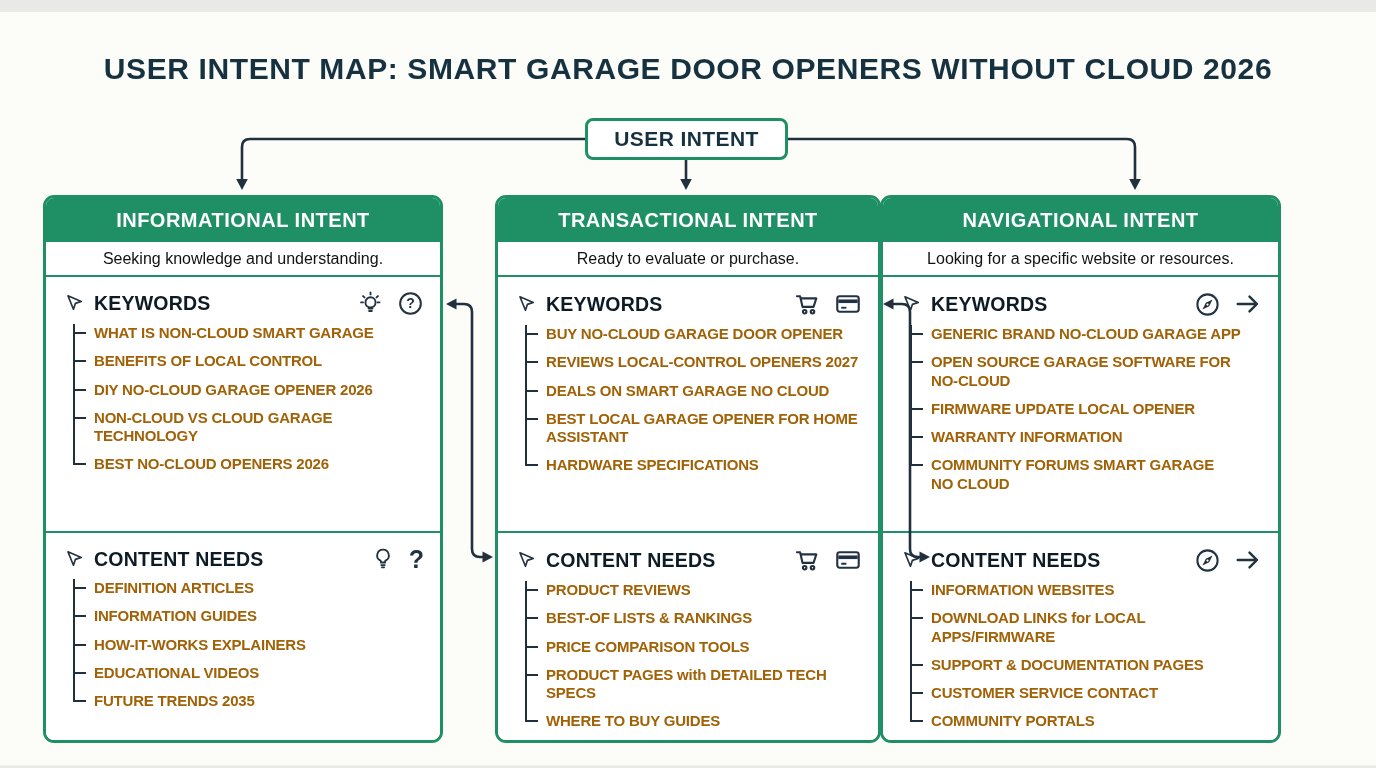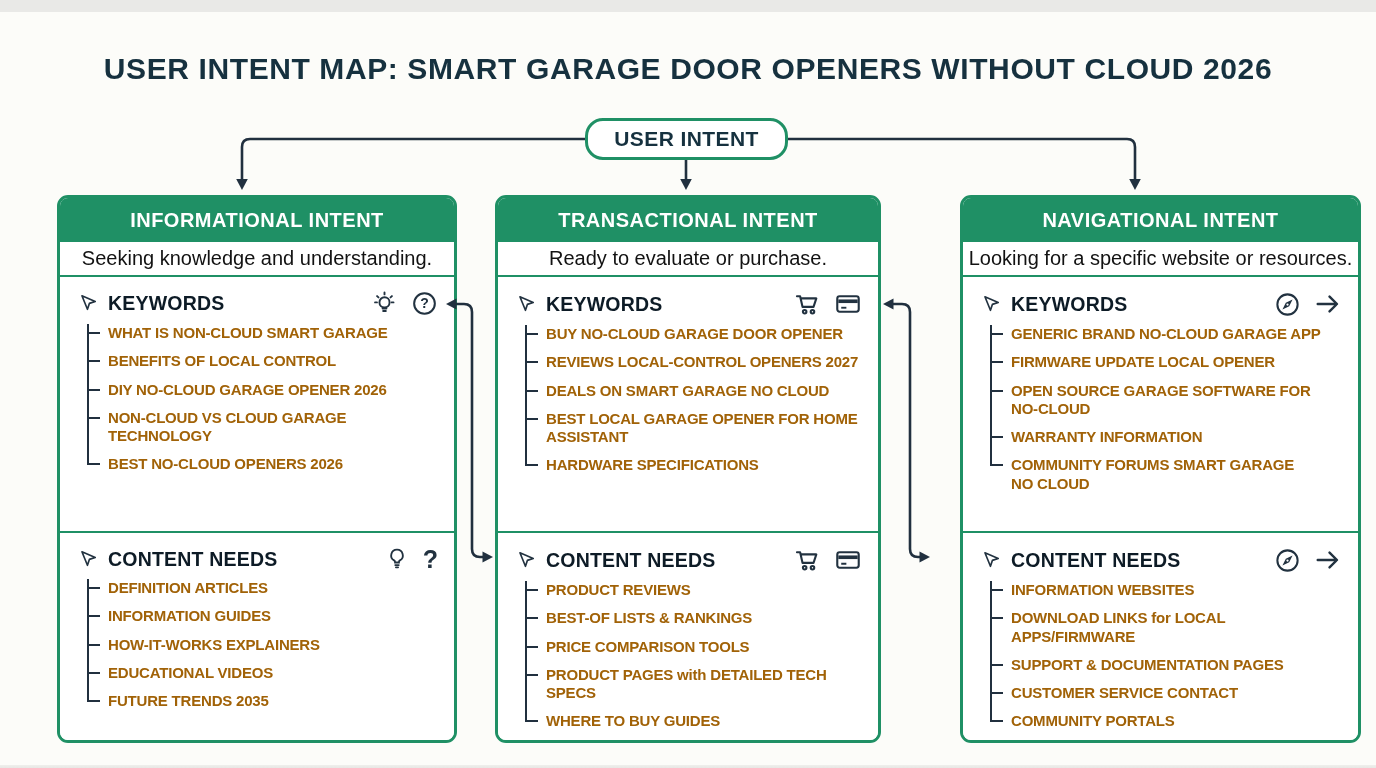--- a/index.html
+++ b/index.html
@@ -14,48 +14,48 @@
   .canvas{position:relative;width:1376px;height:768px;background:var(--bg);overflow:hidden;margin:12px auto}
 
   .page-title{
     position:absolute;top:40px;left:0;width:100%;
     text-align:center;font-size:30px;font-weight:bold;letter-spacing:.6px;
     color:var(--navy);
   }
 
   .root-node{
     position:absolute;left:585px;top:106px;width:203px;height:42px;
-    background:#fff;border:3px solid var(--green);border-radius:18px;
+    background:#fff;border:3px solid var(--green);border-radius:8px;
     display:flex;align-items:center;justify-content:center;
     font-size:21px;font-weight:bold;color:var(--navy);letter-spacing:.4px;
     z-index:3;
   }
 
   .connectors{position:absolute;left:0;top:0;width:1376px;height:768px;pointer-events:none;z-index:2}
   .connectors path{fill:none;stroke:var(--line);stroke-width:2.6px}
   .connectors polygon{fill:var(--line)}
 
   #columns{display:contents}
   .column{
     position:absolute;top:183px;height:548px;
     background:#fff;border:3px solid var(--green);border-radius:11px;
     display:flex;flex-direction:column;overflow:hidden;z-index:1;
   }
-  #col-informational{left:57px;width:400px}
+  #col-informational{left:43px;width:400px}
   #col-transactional{left:495px;width:386px}
-  #col-navigational{left:960px;width:401px}
+  #col-navigational{left:880px;width:401px}
 
   .col-header{
     height:44px;flex:0 0 44px;background:var(--green);
     display:flex;align-items:center;justify-content:center;
     color:#fff;font-weight:bold;font-size:20px;letter-spacing:.5px;
   }
   .col-subtitle{
     height:35px;flex:0 0 35px;display:flex;align-items:center;justify-content:center;
-    font-size:20px;color:#121212;border-bottom:2.5px solid var(--green);
+    font-size:16px;color:#121212;border-bottom:2.5px solid var(--green);
     background:#fff;
   }
 
   .section{padding:13px 12px 17px 18px;background:#fff}
   .section.keywords{height:254px;flex:0 0 254px}
   .section.content{flex:1;border-top:2.5px solid var(--green)}
 
   .sec-head{display:flex;align-items:center;gap:9px;margin-bottom:7px;padding-right:4px}
   .sec-title{font-size:19.5px;font-weight:bold;color:#0d1b26;letter-spacing:.2px;flex:1}
   .sec-icons{display:flex;align-items:center;gap:13px}
@@ -269,23 +269,23 @@
               </span>
               <span class="icon">
                 <svg viewBox="0 0 24 24" width="28" height="28" fill="none" stroke="#223240" stroke-width="2.1" stroke-linecap="round" stroke-linejoin="round">
                   <path d="M3.2 12h16.3M13.3 5.6l6.4 6.4-6.4 6.4"></path>
                 </svg>
               </span>
             </div>
           </div>
           <ul class="tree">
             <li>GENERIC BRAND NO-CLOUD GARAGE APP</li>
-            <li>FIRMWARE UPDATE LOCAL OPENER</li>
             <li>OPEN SOURCE GARAGE SOFTWARE FOR
 NO-CLOUD</li>
+            <li>FIRMWARE UPDATE LOCAL OPENER</li>
             <li>WARRANTY INFORMATION</li>
             <li>COMMUNITY FORUMS SMART GARAGE
 NO CLOUD</li>
           </ul>
         </div>
         <div class="section content">
           <div class="sec-head">
             <span class="icon">
               <svg viewBox="0 0 24 24" width="21" height="21">
                 <path d="M4.5 3.2l6.3 15.4 2.2-6.7 6.7-2.2z" fill="none" stroke="#223240" stroke-width="1.9" stroke-linejoin="round"></path>

